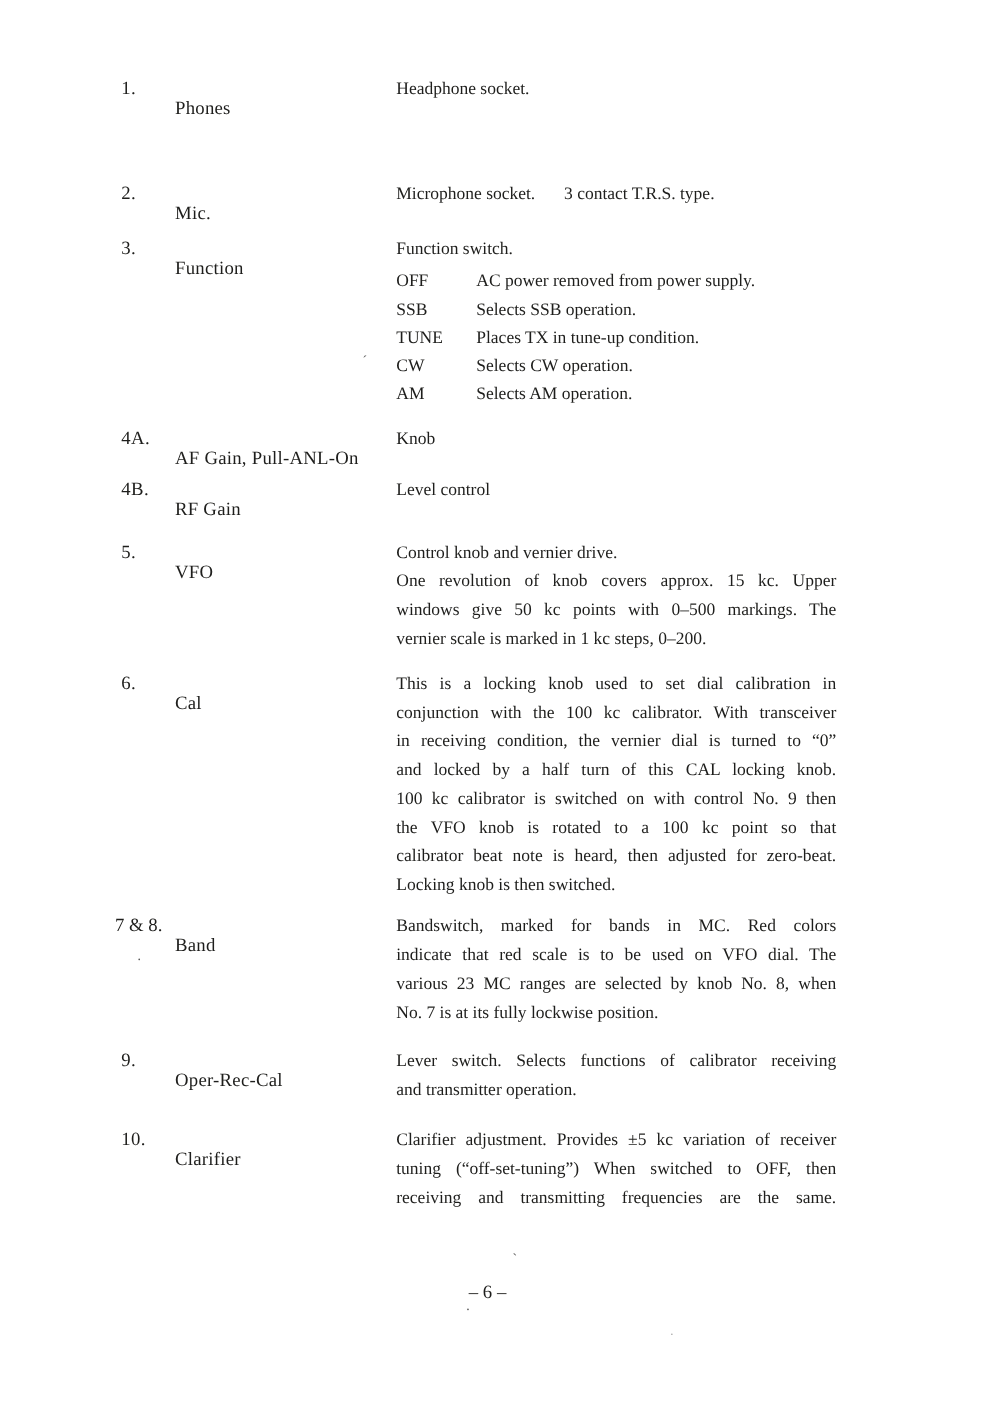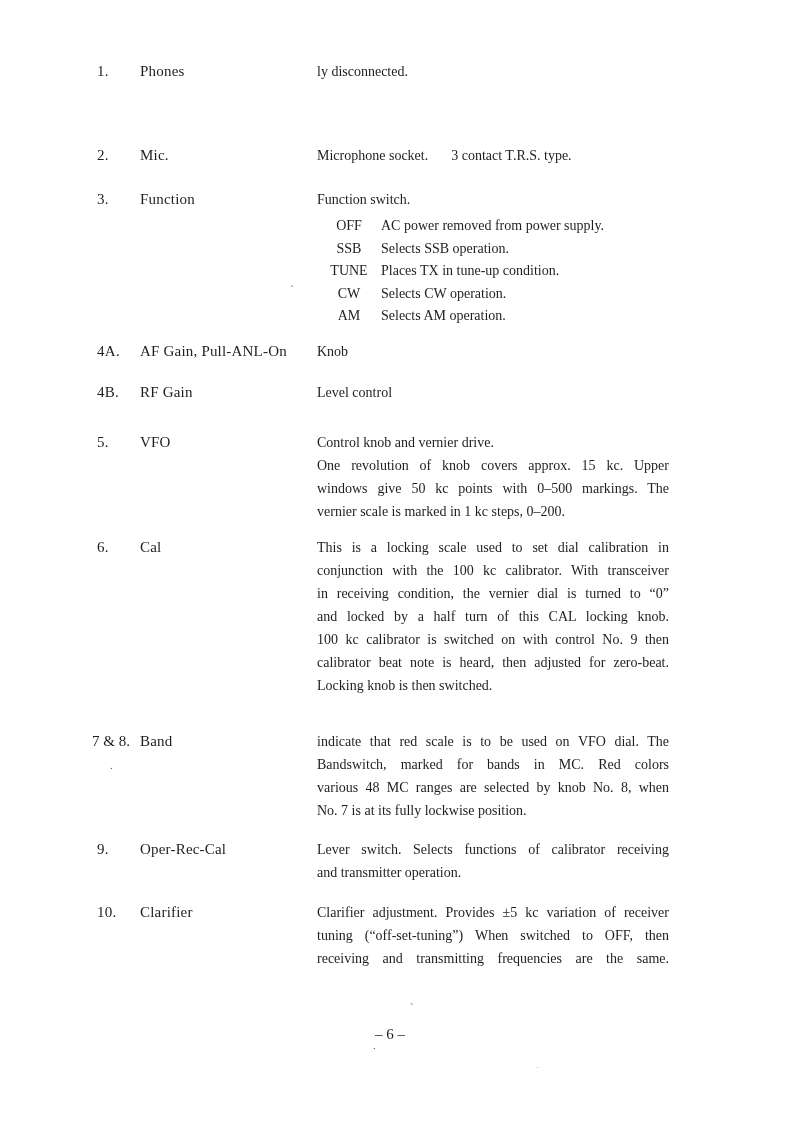--- a/index.html
+++ b/index.html
@@ -14,51 +14,51 @@
   }
   .page { position: absolute; inset: 0; }
   .row { position: absolute; left: 0; width: 794px; }
   .num {
     position: absolute; left: 97px; top: 0;
     font-size: 15px; line-height: 23px; letter-spacing: 0.3px;
     white-space: nowrap;
   }
   .row.r78 .num { left: 92px; letter-spacing: 0; }
   .label {
-    position: absolute; left: 140px; top: 0;
+    position: absolute; left: 140px; top: 16px;
     font-size: 15px; line-height: 23px; letter-spacing: 0.2px;
     white-space: nowrap;
   }
   .desc {
     position: absolute; left: 317px; top: 0; width: 352px;
     font-size: 14px; line-height: 23px;
   }
   .ln { min-height: 23px; }
   .j { text-align: justify; text-align-last: justify; }
   .side { margin-left: 23px; }
   .opts { margin-top: 4px; }
   .opt { display: flex; line-height: 22.5px; }
-  .opt .k { width: 64px; flex: 0 0 64px; text-align: center; }
+  .opt .k { width: 64px; flex: 0 0 64px; }
   .footer {
     position: absolute; top: 1023px; left: 0; width: 780px;
     text-align: center; font-size: 15px; line-height: 23px;
   }
   .artifact { position: absolute; font-size: 11px; color: #555; line-height: 10px; }
   .artifact.faint { color: #9a9a9a; font-size: 9px; }
 </style>
 </head>
 <body>
 
 <div class="page">
 
   <div class="row" style="top:60px">
     <div class="num">1.</div>
     <div class="label">Phones</div>
     <div class="desc">
-      <div class="ln">ly disconnected.</div>
+      <div class="ln">Headphone socket.</div>
     </div>
   </div>
 
   <div class="row" style="top:144px">
     <div class="num">2.</div>
     <div class="label">Mic.</div>
     <div class="desc">
       <div class="ln"><span>Microphone socket.</span><span class="side">3 contact T.R.S. type.</span></div>
     </div>
   </div>
@@ -117,37 +117,38 @@
       <div class="ln j">One revolution of knob covers approx. 15 kc. Upper</div>
       <div class="ln j">windows give 50 kc points with 0–500 markings. The</div>
       <div class="ln">vernier scale is marked in 1 kc steps, 0–200.</div>
     </div>
   </div>
 
   <div class="row" style="top:536px">
     <div class="num">6.</div>
     <div class="label">Cal</div>
     <div class="desc">
-      <div class="ln j">This is a locking scale used to set dial calibration in</div>
+      <div class="ln j">This is a locking knob used to set dial calibration in</div>
       <div class="ln j">conjunction with the 100 kc calibrator. With transceiver</div>
       <div class="ln j">in receiving condition, the vernier dial is turned to “0”</div>
       <div class="ln j">and locked by a half turn of this CAL locking knob.</div>
       <div class="ln j">100 kc calibrator is switched on with control No. 9 then</div>
+      <div class="ln j">the VFO knob is rotated to a 100 kc point so that</div>
       <div class="ln j">calibrator beat note is heard, then adjusted for zero-beat.</div>
       <div class="ln">Locking knob is then switched.</div>
     </div>
   </div>
 
   <div class="row r78" style="top:730px">
     <div class="num">7 &amp; 8.</div>
     <div class="label">Band</div>
     <div class="desc">
+      <div class="ln j">Bandswitch, marked for bands in MC. Red colors</div>
       <div class="ln j">indicate that red scale is to be used on VFO dial. The</div>
-      <div class="ln j">Bandswitch, marked for bands in MC. Red colors</div>
-      <div class="ln j">various 48 MC ranges are selected by knob No. 8, when</div>
+      <div class="ln j">various 23 MC ranges are selected by knob No. 8, when</div>
       <div class="ln">No. 7 is at its fully lockwise position.</div>
     </div>
   </div>
 
   <div class="row" style="top:838px">
     <div class="num">9.</div>
     <div class="label">Oper-Rec-Cal</div>
     <div class="desc">
       <div class="ln j">Lever switch. Selects functions of calibrator receiving</div>
       <div class="ln">and transmitter operation.</div>

